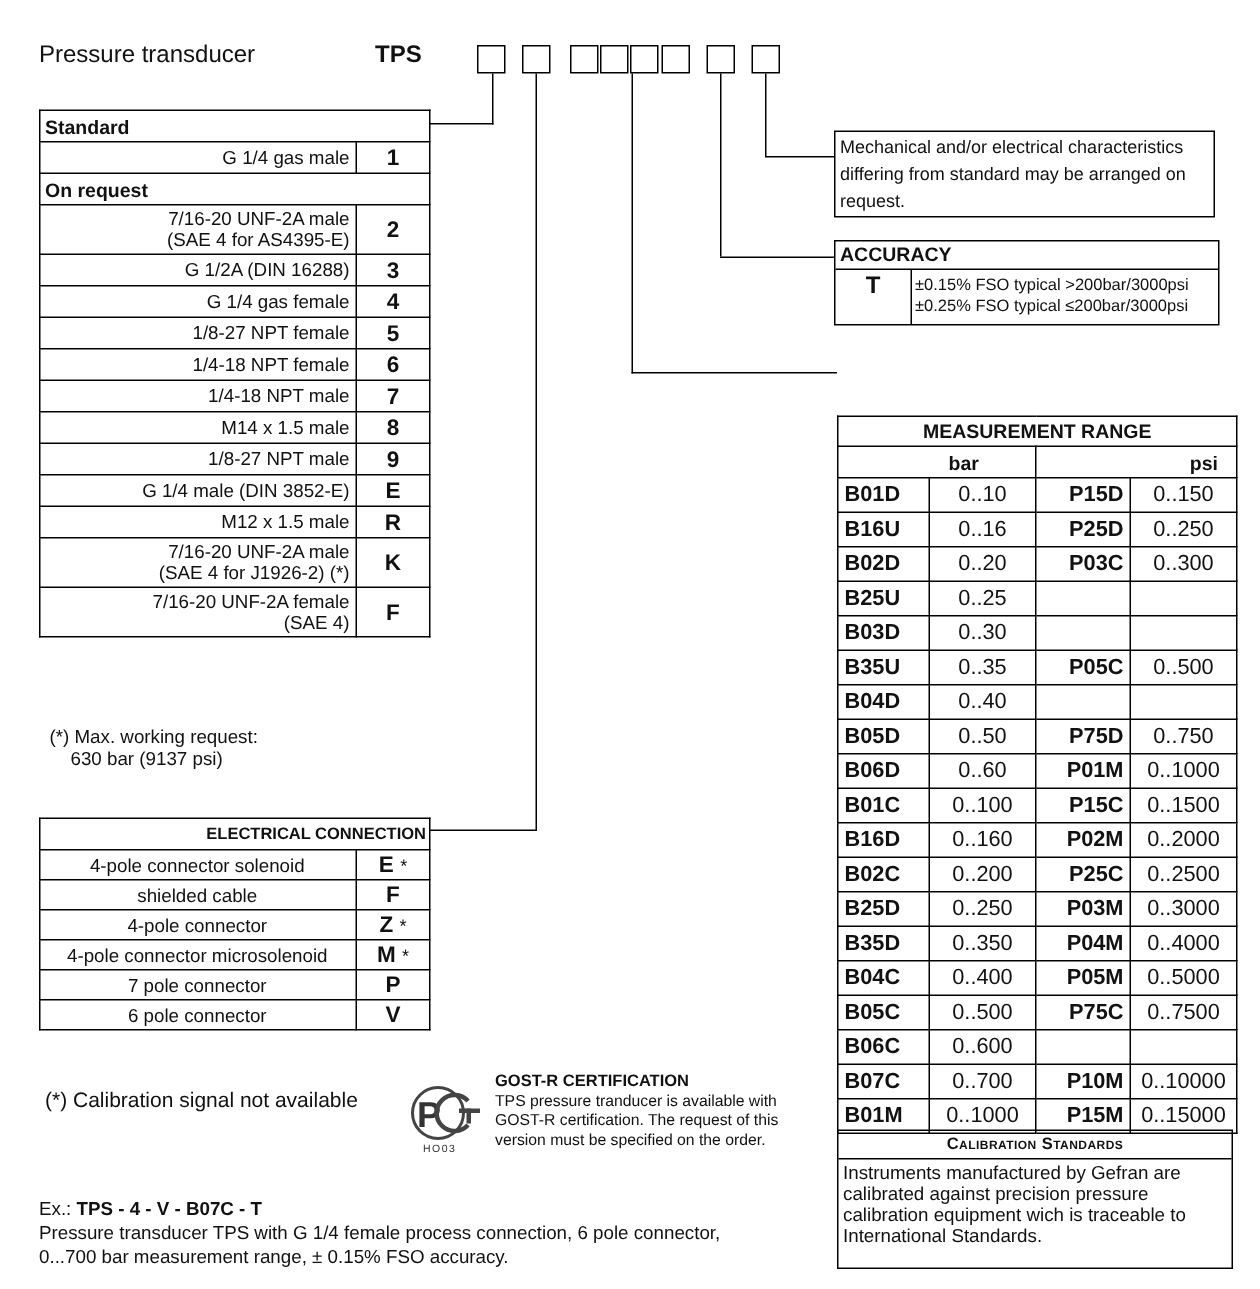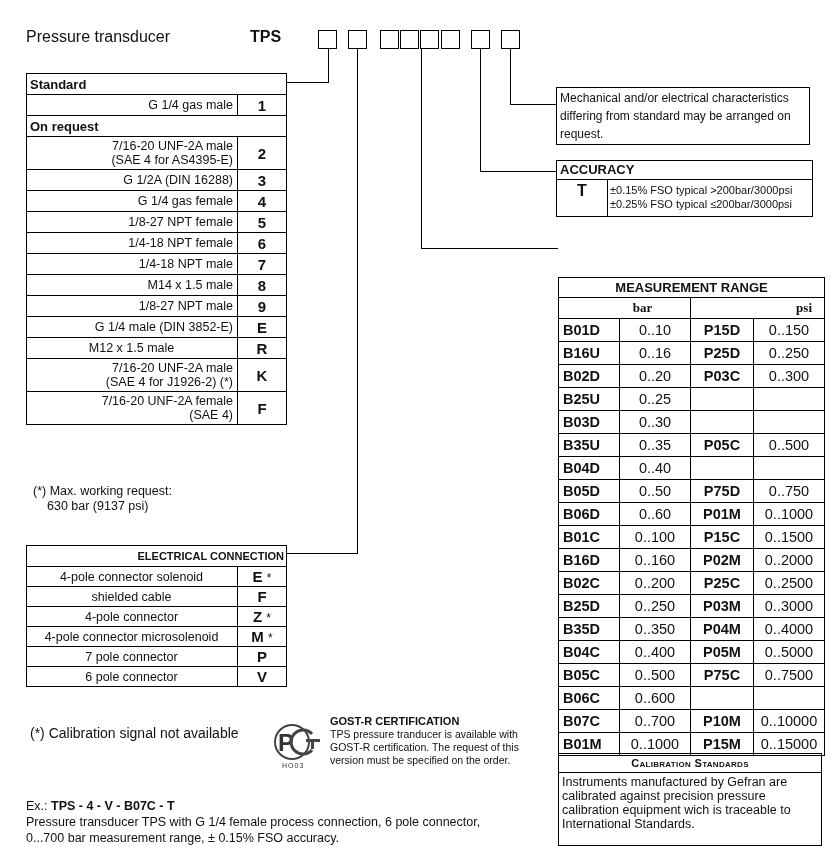--- a/index.html
+++ b/index.html
@@ -29,24 +29,24 @@
           font-size:12px; line-height:18px; padding:1px 3px; }
   .acc { left:556px; top:160px; width:257px; border:1px solid #000; box-sizing:border-box; }
   .acc .ahdr { font-weight:bold; font-size:13px; padding:1px 3px; border-bottom:1px solid #000; height:16px; }
   .acc .arow { display:flex; height:36px; }
   .acc .acode { width:50px; text-align:center; font-weight:bold; font-size:16px; border-right:1px solid #000; padding-top:2px; }
   .acc .atext { font-size:11px; line-height:14px; padding:3px 2px; }
 
   table.mr { position:absolute; left:558px; top:241px; border-collapse:collapse; font-size:14.5px;margin-top:36px; }
   table.mr td { border:1px solid #000; height:22px; padding:0 4px; }
   table.mr td.hdr { text-align:center; font-weight:bold; font-size:13px; height:19px; }
-  table.mr td.unit { font-weight:bold; font-size:13px; height:20px;font-family:Liberation Serif, serif; }
+  table.mr td.unit { font-weight:bold; font-size:13px; height:20px; }
   table.mr td.bc { font-weight:bold; width:52px; text-align:left; }
   table.mr td.bv { width:62px; text-align:center; }
-  table.mr td.pc2 { font-weight:bold; width:54px; text-align:center; }
+  table.mr td.pc2 { font-weight:bold; width:54px; text-align:right; }
   table.mr td.pv { width:62px; text-align:center; }
 
   .cal { left:558px; top:753px; width:264px; height:93px; border:1px solid #000; box-sizing:border-box; }
   .cal .chdr { text-align:center; font-weight:bold; font-size:11px; font-variant:small-caps; border-bottom:1px solid #000;
                height:18px; line-height:18px; letter-spacing:0.3px; }
   .cal .ctext { font-size:12.5px; line-height:14px; padding:2px 3px; }
 
   .gost-logo { left:268px; top:722px; width:54px; height:48px; }
   .gost { left:330px; top:715px; width:210px; font-size:10.5px; line-height:13px; }
   .gost b { font-size:11px; }
@@ -146,21 +146,21 @@
         </td>
         <td class="code">9</td>
       </tr>
       <tr>
         <td class="desc" style="height: 20px;">
           <div>G 1/4 male (DIN 3852-E)</div>
         </td>
         <td class="code">E</td>
       </tr>
       <tr>
-        <td class="desc" style="height: 20px; text-align: center;">
+        <td class="desc" style="height: 20px;">
           <div>M12 x 1.5 male</div>
         </td>
         <td class="code">R</td>
       </tr>
       <tr>
         <td class="desc" style="height: 32px;">
           <div>7/16-20 UNF-2A male</div>
           <div>(SAE 4 for J1926-2)    (*)</div>
         </td>
         <td class="code">K</td>

